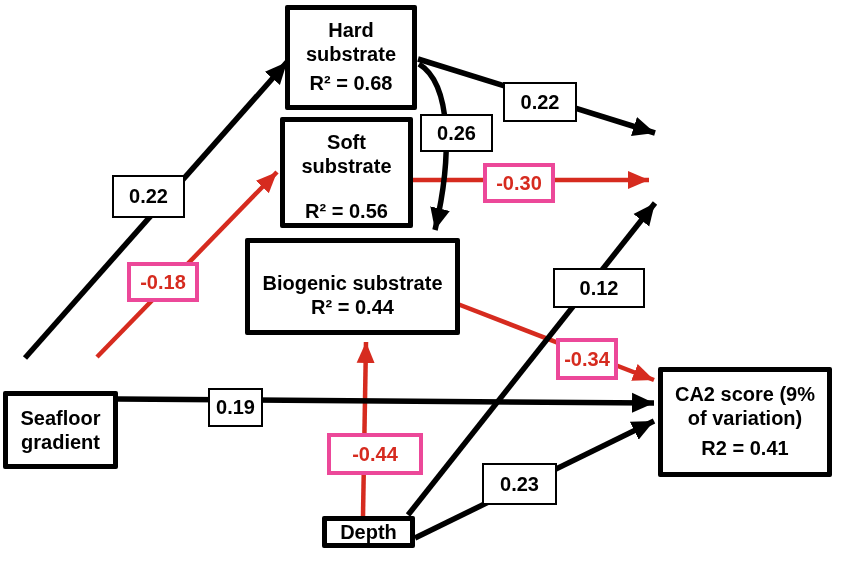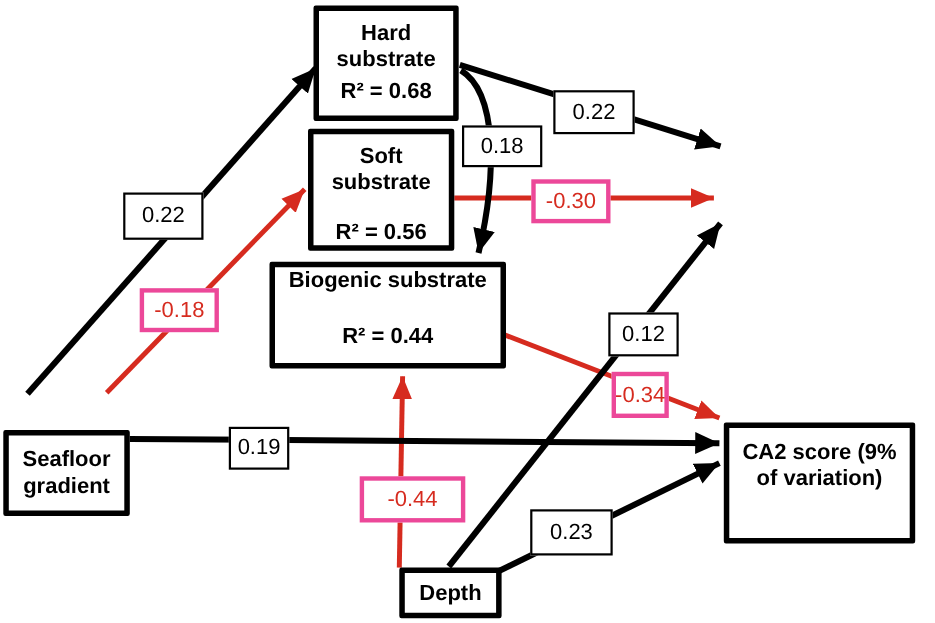--- a/index.html
+++ b/index.html
@@ -28,21 +28,21 @@
   .node .node-label{width:100%;}
   .node .node-r2{width:100%;}
   .node.spread{justify-content:space-between;padding:8px 4px 10px 4px;}
   .node.center{justify-content:center;padding:2px;}
   .elabel{
     position:absolute;
     background:#ffffff;
     box-sizing:border-box;
     display:flex;align-items:center;justify-content:center;
     font-size:20px;
-    font-weight:400;
+    font-weight:700;
   }
   .elabel.black{border:2px solid #000000;color:#000000;}
   .elabel.red{border:4px solid #ec4899;color:#d62b1f;}
 </style>
 </head>
 <body>
 
 <div class="canvas">
 
   <svg class="edges" viewBox="0 0 850 566">
@@ -65,48 +65,49 @@
     <path d="M 419 64 C 452 84, 452 158, 435 230" fill="none" stroke="#000000" stroke-width="5.5" marker-end="url(#arrow-black)"></path>
     <line x1="118" y1="399" x2="654" y2="403" stroke="#000000" stroke-width="5.5" marker-end="url(#arrow-black)"></line>
     <line x1="408" y1="515" x2="655" y2="203" stroke="#000000" stroke-width="5.5" marker-end="url(#arrow-black)"></line>
     <line x1="415" y1="538" x2="654" y2="421" stroke="#000000" stroke-width="5.5" marker-end="url(#arrow-black)"></line>
   </svg>
 
   <div class="elabel black" style="left:112px;top:175px;width:73px;height:43px;">0.22</div>
   <div class="elabel red" style="left:127px;top:262px;width:72px;height:40px;">-0.18</div>
   <div class="elabel black" style="left:208px;top:388px;width:55px;height:39px;">0.19</div>
   <div class="elabel black" style="left:503px;top:82px;width:74px;height:40px;">0.22</div>
-  <div class="elabel black" style="left:420px;top:114px;width:73px;height:38px;">0.18</div>
+  <div class="elabel black" style="left:420px;top:114px;width:73px;height:38px;">0.26</div>
   <div class="elabel red" style="left:483px;top:163px;width:72px;height:40px;">-0.30</div>
-  <div class="elabel red" style="left:556px;top:338px;width:52px;height:42px;">-0.34</div>
+  <div class="elabel red" style="left:556px;top:338px;width:62px;height:42px;">-0.34</div>
   <div class="elabel red" style="left:327px;top:433px;width:96px;height:42px;">-0.44</div>
-  <div class="elabel black" style="left:553px;top:284px;width:64px;height:40px;">0.12</div>
+  <div class="elabel black" style="left:553px;top:268px;width:92px;height:40px;">0.12</div>
   <div class="elabel black" style="left:482px;top:463px;width:75px;height:42px;text-align:right;">0.23</div>
 
   <div class="node spread" style="left:285px;top:5px;width:132px;height:105px;">
     <div class="node-label">Hard substrate</div>
     <div class="node-r2">R² = 0.68</div>
   </div>
 
   <div class="node spread" style="left:280px;top:117px;width:133px;height:111px;gap:20px;">
     <div class="node-label">Soft substrate</div>
     <div class="node-r2">R² = 0.56</div>
   </div>
 
-  <div class="node spread" style="left:245px;top:238px;width:215px;height:97px;padding-top:0;padding-bottom:12px;">
+  <div class="node spread" style="left:245px;top:238px;width:215px;height:97px;padding-top:28px;padding-bottom:12px;">
     <div class="node-label">Biogenic substrate</div>
     <div class="node-r2">R² = 0.44</div>
   </div>
 
   <div class="node center" style="left:3px;top:359px;width:115px;height:78px;margin-top:32px;">
     <div class="node-label">Seafloor gradient</div>
   </div>
 
-  <div class="node center" style="left:322px;top:516px;width:93px;height:46px;margin-left:41px;">
+  <div class="node center" style="left:322px;top:516px;width:93px;height:32px;">
     <div class="node-label">Depth</div>
   </div>
 
 
-  <div class="node spread" style="left:658px;top:384px;width:174px;height:110px;padding-top:10px;padding-bottom:12px;">
+  <div class="node spread" style="left:658px;top:367px;width:174px;height:110px;padding-top:10px;padding-bottom:12px;">
     <div class="node-label">CA2 score (9% of variation)</div>
+    <div class="node-r2">R2 = 0.41</div>
   </div>
 
 </div>
 
 </body></html>

